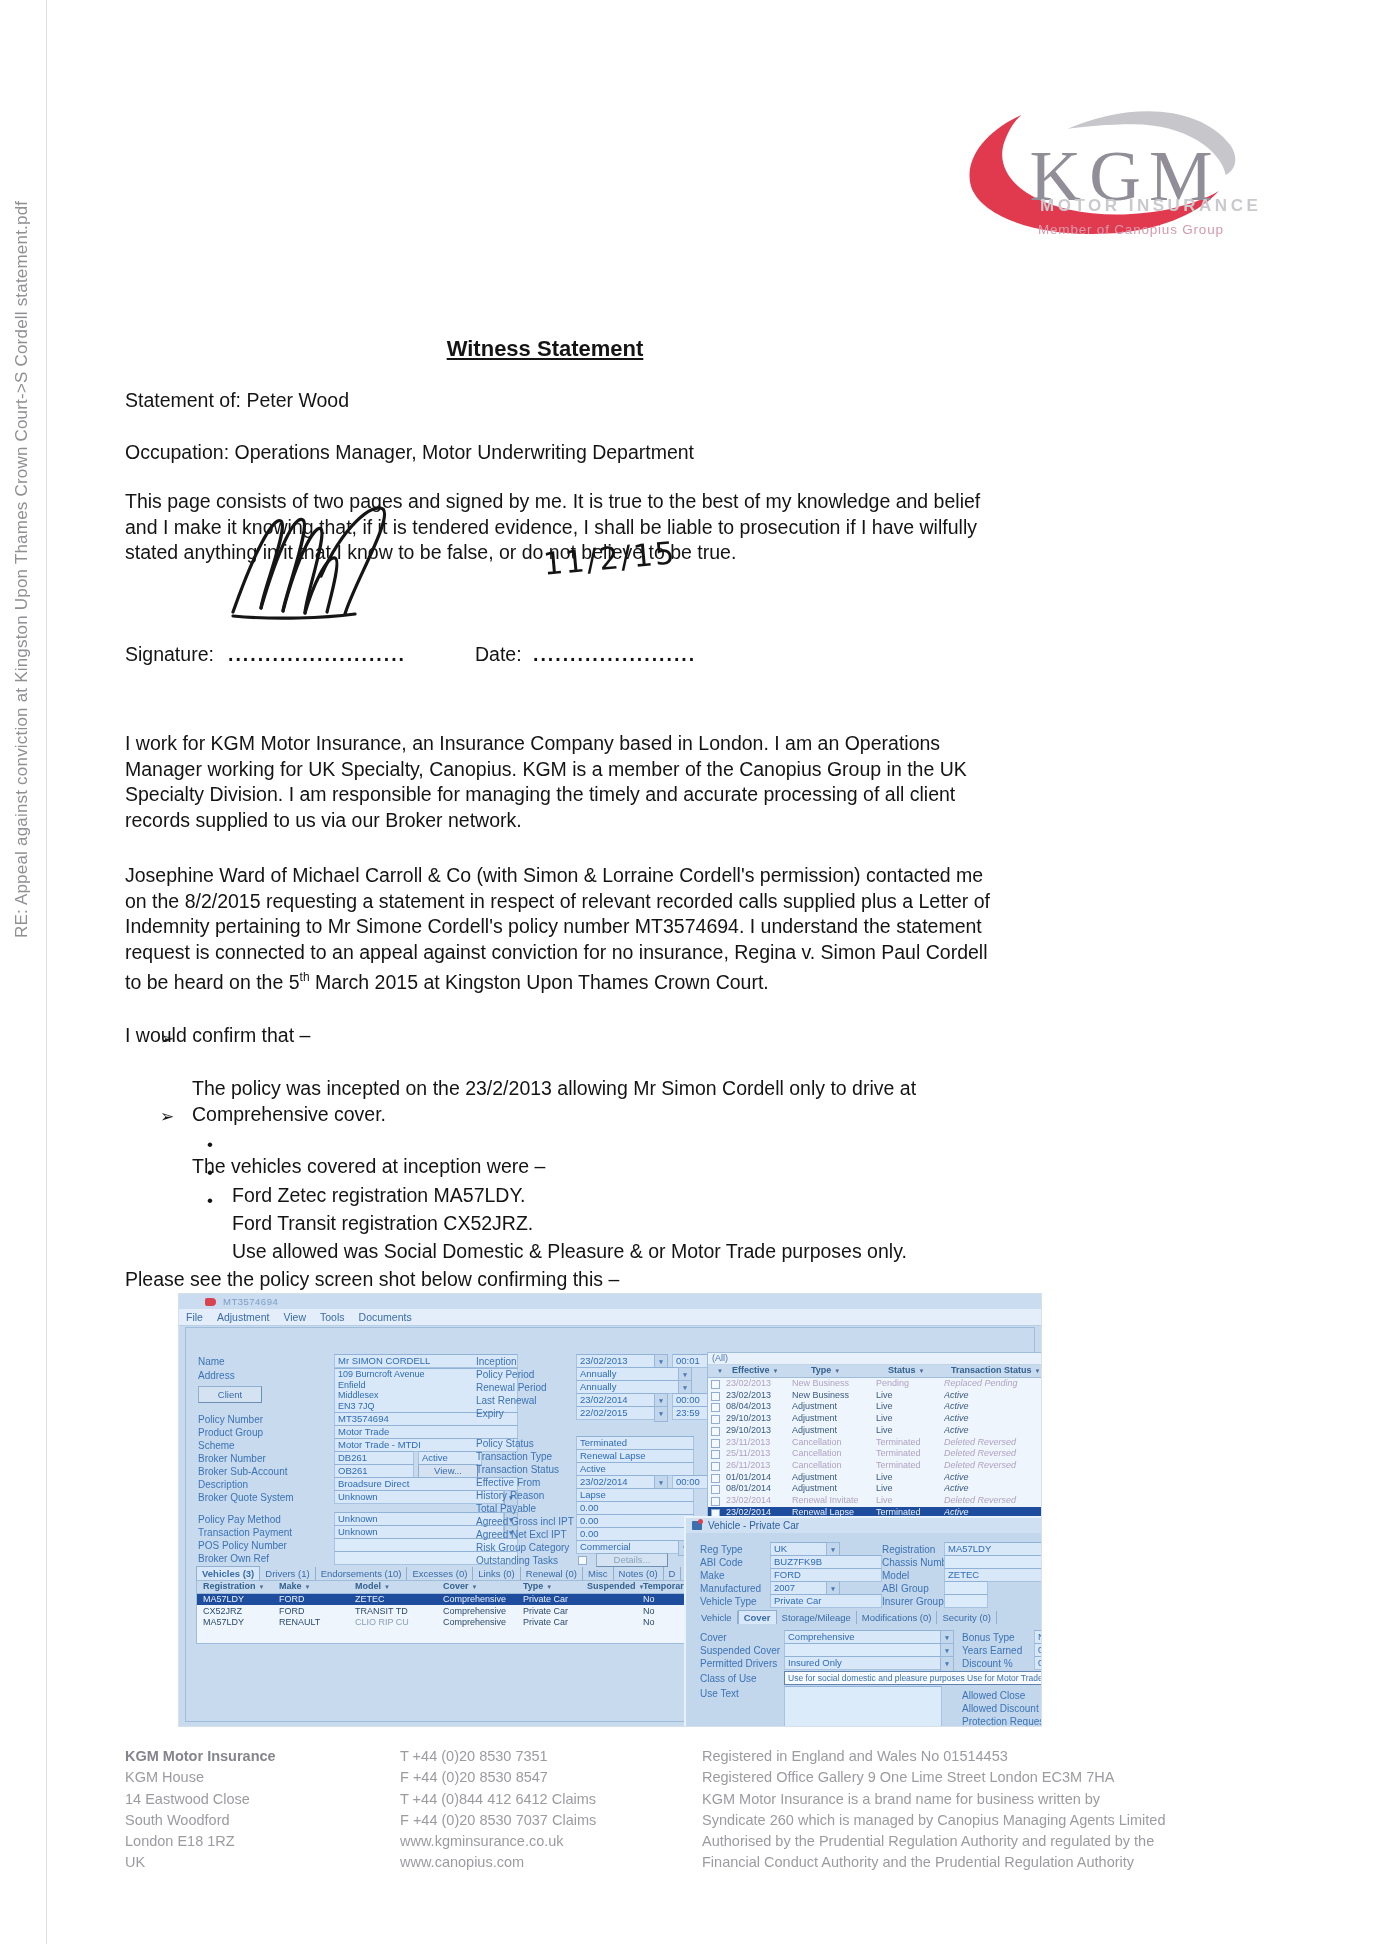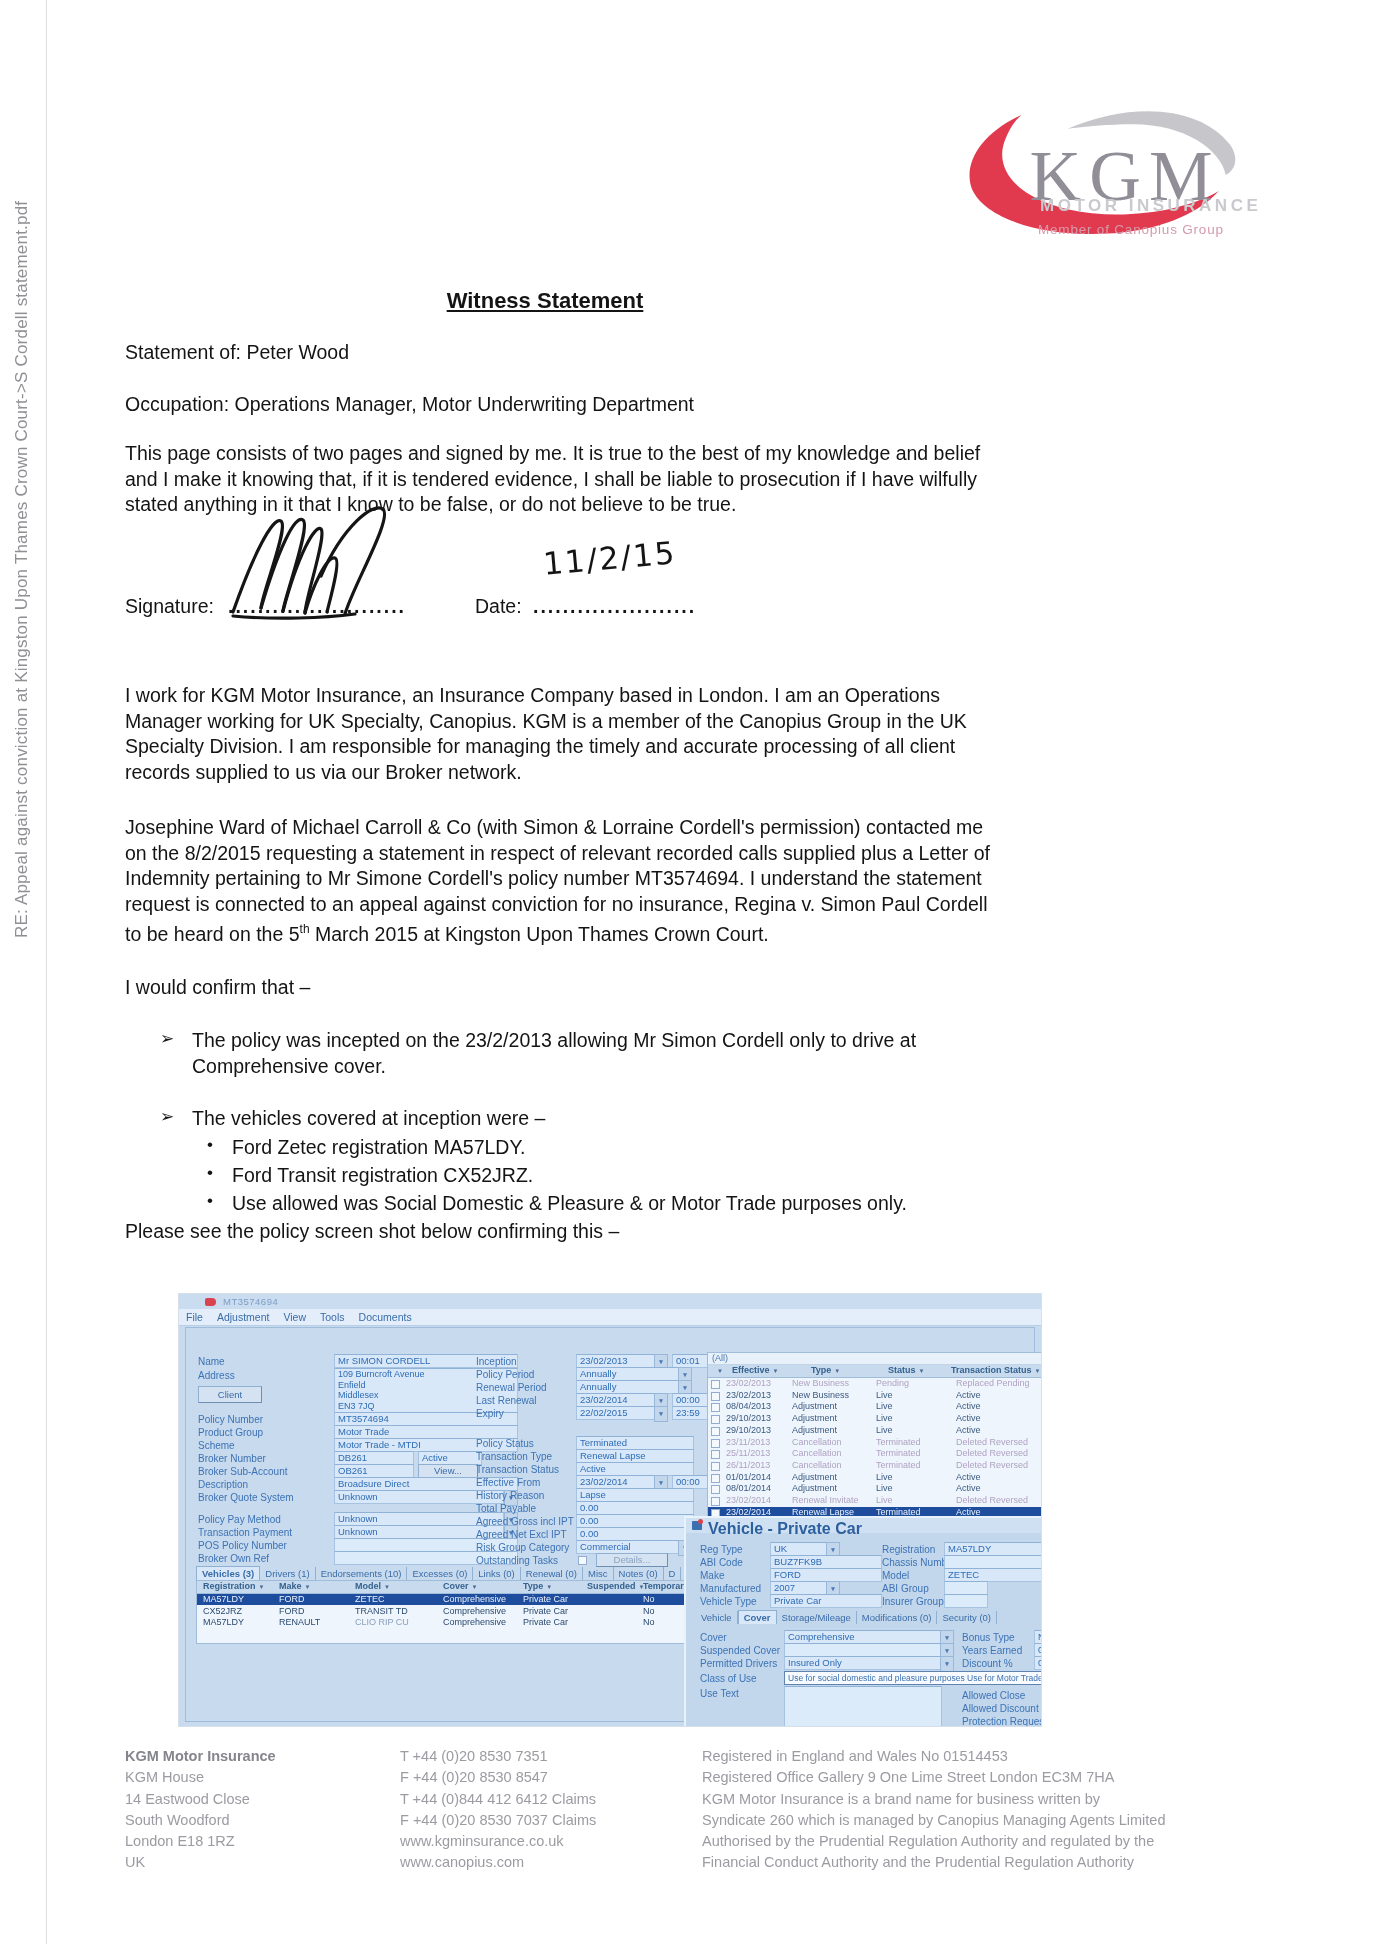--- a/index.html
+++ b/index.html
@@ -8,21 +8,21 @@
   .abs{position:absolute;}
   
   #side-file{position:absolute;left:12px;top:938px;transform-origin:0 0;
     transform:rotate(-90deg);white-space:nowrap;font-size:17px;color:#8f8f94;letter-spacing:.2px;}
   #scan-line{position:absolute;left:46px;top:0;width:1px;height:1944px;background:#dedede;}
   
   #logo{left:958px;top:88px;width:300px;height:160px;}
   #logo-sub{left:1040px;top:196px;font-size:17px;letter-spacing:3.5px;color:#c9c9ce;font-weight:bold;}
   #logo-member{left:1038px;top:222px;font-size:13.5px;letter-spacing:.8px;color:#d59aab;}
   
-  .doc{font-size:19.5px;line-height:25.5px;}
+  .doc{font-size:19.5px;line-height:25.5px;margin-top:48px;}
   .pre{white-space:pre-line;}
   .b{font-weight:normal;}
   #title{left:125px;top:288px;width:840px;text-align:center;font-size:22px;font-weight:bold;text-decoration:underline;}
   #stmt-of{left:125px;top:340px;}
   #occ{left:125px;top:392px;}
   #decl{left:125px;top:441px;width:1010px;}
   #sig-label{left:125px;top:594px;}
   #sig-dots{left:228px;top:594px;letter-spacing:2px;font-weight:bold;}
   #date-label{left:475px;top:594px;}
   #date-dots{left:533px;top:594px;letter-spacing:2px;font-weight:bold;}
@@ -64,21 +64,21 @@
   .cb{position:absolute;width:7px;height:7px;background:#f4f9fe;border:1px solid #93add0;text-decoration:none;}
   
   #grid{left:521px;top:24px;width:340px;height:166px;background:#eef5fc;border:1px solid #9fbcda;}
   #grid-all{left:0;top:0;width:338px;height:11px;background:#e8f1fa;color:#4a78b0;font-size:9px;
      padding-left:4px;border-bottom:1px solid #c2d4e8;}
   #grid-head{left:0;top:12px;width:338px;height:12px;background:#c7daee;border-bottom:1px solid #9fbcda;
      color:#35628f;font-size:9px;font-weight:bold;}
   .gh{position:absolute;top:0;}
   .grow{position:absolute;left:0;width:338px;height:11.7px;font-size:9px;line-height:11.7px;}
   .grow span{position:absolute;white-space:nowrap;overflow:hidden;}
-  .g-e{left:18px;width:62px;} .g-t{left:84px;width:82px;} .g-s{left:168px;width:78px;} .g-x{left:248px;width:90px;}
+  .g-e{left:18px;width:62px;} .g-t{left:84px;width:82px;} .g-s{left:168px;width:78px;} .g-x{left:236px;width:90px;font-style:italic;}
   .grow.live{color:#3b5a80;}
   .grow.deleted{color:#b0a2c2;}
   .grow.selected{background:#1e4d9d;color:#eaf2fb;}
   .grow .cb{left:3px;top:2px;}
   
   .tabstrip{position:absolute;color:#3a6ca8;font-size:9.5px;white-space:nowrap;}
   .tab{display:inline-block;padding:1px 5px;border-right:1px solid #8fb0d0;}
   .tab.active{font-weight:bold;background:#d8e8f8;border:1px solid #8fb0d0;border-bottom:none;}
   #vtable{left:10px;top:252px;width:492px;height:62px;background:#eef5fc;border:1px solid #9fbcda;}
   #vt-head{position:absolute;left:0;top:0;width:490px;height:12px;background:#c7daee;color:#35628f;
@@ -88,21 +88,21 @@
   .vrow.selected{background:#1e4d9d;color:#eaf2fb;}
   .vrow span{position:absolute;white-space:nowrap;}
   .v-reg{left:6px;} .v-make{left:82px;} .v-model{left:158px;} .v-cover{left:246px;}
   .v-type{left:326px;} .v-temp{left:446px;}
   
   #vwin{left:498px;top:188px;width:364px;height:240px;background:#c2d7ec;
         border:2px solid #7f9fc2;border-top-color:#e8f2fb;border-left-color:#e8f2fb;}
   #vw-title{position:absolute;left:0;top:0;width:364px;height:15px;background:#cfe0f2;}
   #vw-icon{position:absolute;left:6px;top:3px;width:10px;height:9px;background:#3a6fb0;border-radius:1px;}
   #vw-icon::after{content:"";position:absolute;left:6px;top:-2px;width:5px;height:5px;background:#d8434f;border-radius:50%;}
-  #vw-name{position:absolute;left:22px;top:2px;font-weight:bold;color:#2c5f9e;font-size:16px;}
+  #vw-name{position:absolute;left:22px;top:2px;font-weight:normal;color:#2c5f9e;font-size:10px;}
   .clsuse{position:absolute;height:12px;line-height:12px;background:#f7fbff;border:1px solid #5f82ae;
      color:#3a6fb0;font-size:8.5px;padding:0 3px;white-space:nowrap;overflow:hidden;}
   
   .foot{font-size:14.5px;line-height:21.3px;color:#9b9ba2;}
   #f1{left:125px;top:1746px;} #f2{left:400px;top:1746px;} #f3{left:702px;top:1746px;}
   #f1 div:first-child{color:#85858c;font-weight:bold;}
 </style>
 </head>
 <body>
 

